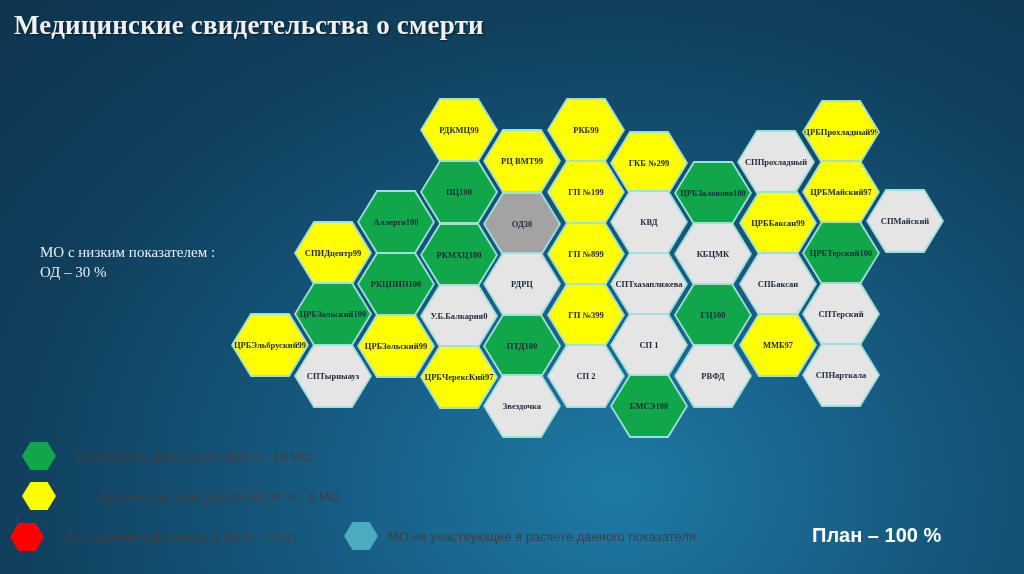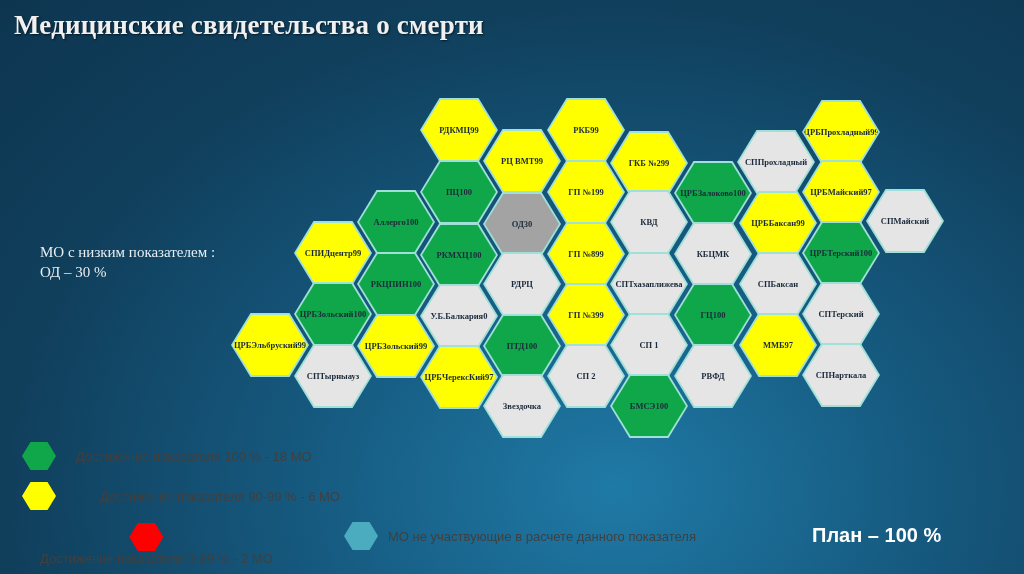--- a/index.html
+++ b/index.html
@@ -319,21 +319,21 @@
   </div>
 
 <div class="legend" style="left:22px; top:442px;">
   <div class="lhex" style="background:#10a74b;"></div>
   <span class="ltext">Достижение показателя 100 % - 18 МО</span>
 </div>
 <div class="legend" style="left:22px; top:482px;gap:24px;">
   <div class="lhex" style="background:#ffff00;"></div>
   <span class="ltext">Достижение показателя 90-99 % - 6 МО</span>
 </div>
-<div class="legend" style="left:40px; top:523px;flex-direction:column;">
+<div class="legend" style="left:10px; top:523px;">
   <div class="lhex" style="background:#ff0000;"></div>
   <span class="ltext">Достижение показателя 0-89 % - 2 МО</span>
 </div>
 <div class="legend" style="left:344px; top:522px;">
   <div class="lhex" style="background:#4bacbf; margin-right:10px;"></div>
   <span class="ltext">МО не участвующие в расчете данного показателя</span>
 </div>
 
 <div class="summary">
   <div>План – 100 %</div>

